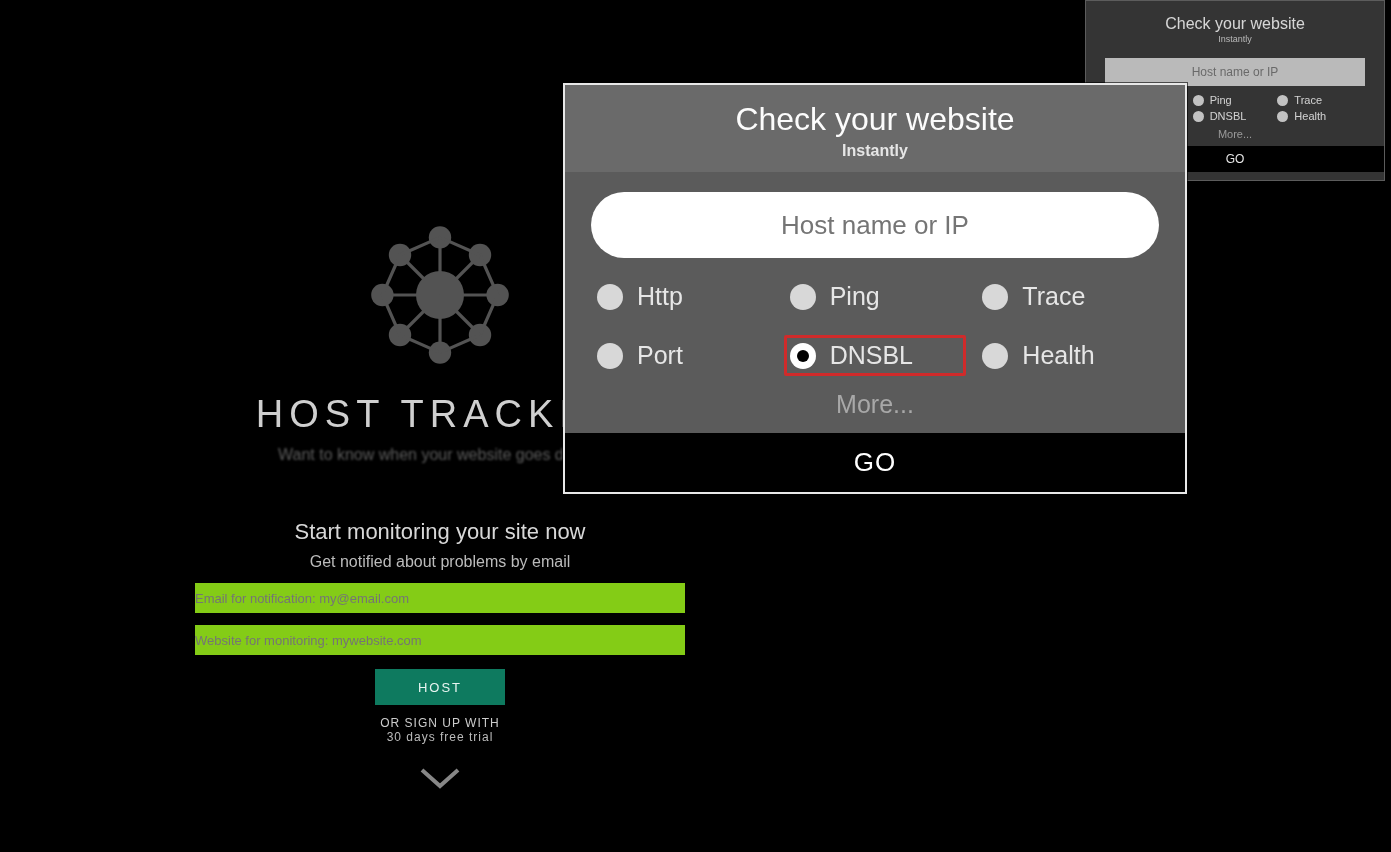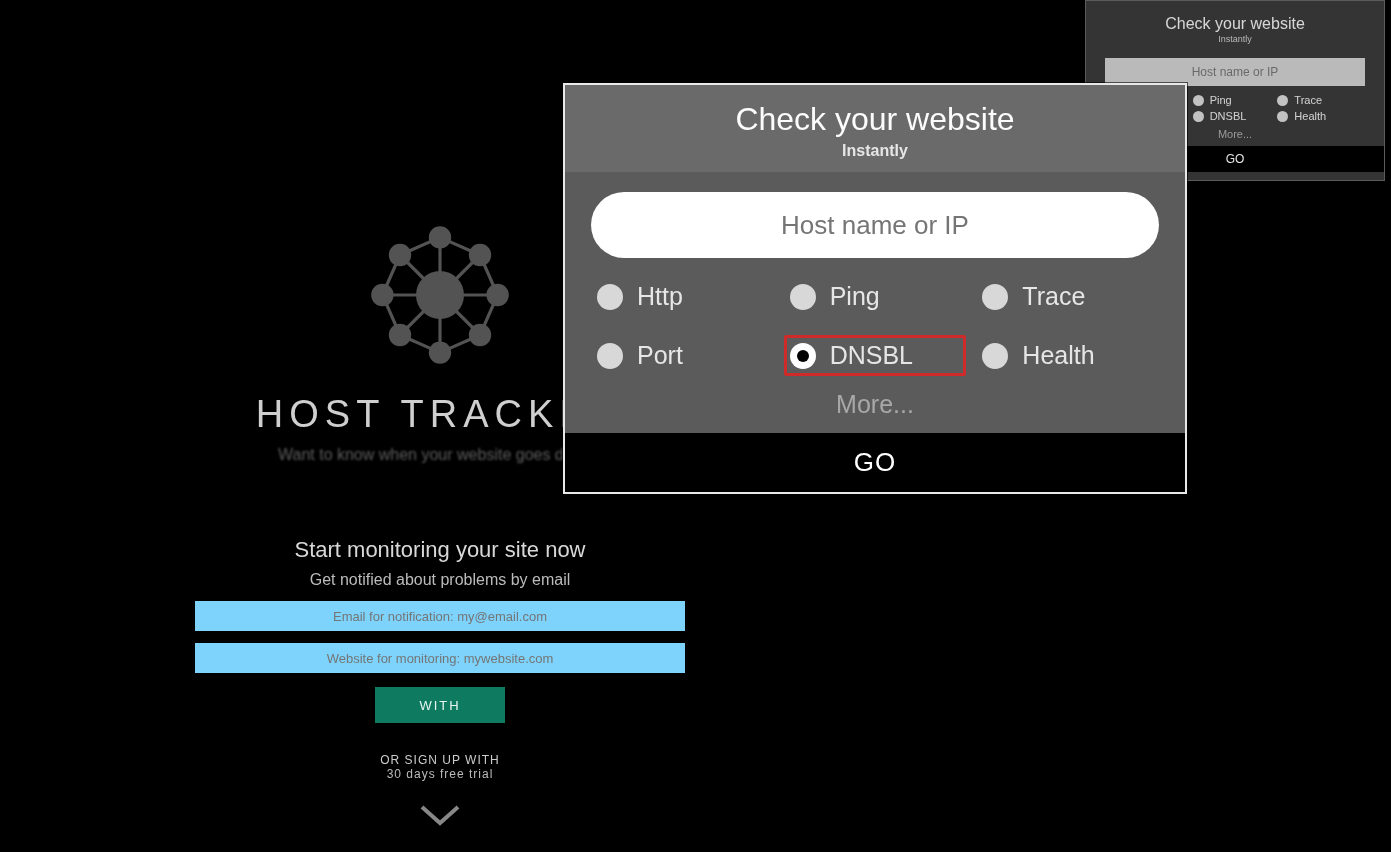--- a/index.html
+++ b/index.html
@@ -37,54 +37,53 @@
     font-weight: 300;
     color: #cfcfcf;
   }
   .hero-tagline {
     margin-top: 10px;
     font-size: 16px;
     color: rgba(200,200,200,0.45);
     filter: blur(1px);
   }
   .hero-subtitle {
-    margin-top: 73px;
+    margin-top: 55px;
     font-size: 22px;
     color: #d8d8d8;
     text-align: right;
   }
   .hero-subtext {
     margin-top: 8px;
     font-size: 16px;
     color: #bbb;
   }
   .hero-input {
     margin-top: 12px;
     width: 490px;
     height: 30px;
     border: none;
-    background: #7dd3fc;
+    background: #84cc16;
     color: #4a4a4a;
     font-size: 13px;
-    text-align: center;
   }
   .hero-input + .hero-input { }
   .hero-start {
     margin-top: 14px;
     width: 130px;
     height: 36px;
     background: #0e7a5f;
     border: none;
     color: #e8f5f1;
     font-size: 13px;
     letter-spacing: 2px;
     cursor: pointer;
   }
   .hero-or {
-    margin-top: 30px;
+    margin-top: 11px;
     font-size: 12px;
     color: #ccc;
     letter-spacing: 1px;
   }
   .hero-trial {
     font-size: 12px;
     color: #bbb;
     letter-spacing: 1px;
   }
   .hero-chevron {
@@ -279,21 +278,21 @@
       <line x1="50" y1="50" x2="75" y2="75"></line>
       <line x1="50" y1="50" x2="50" y2="86"></line>
     </g>
   </svg>
   <div class="hero-brand">HOST TRACKER</div>
   <div class="hero-tagline">Want to know when your website goes down?</div>
   <div class="hero-subtitle">Start monitoring your site now</div>
   <div class="hero-subtext">Get notified about problems by email</div>
   <input class="hero-input" placeholder="Email for notification: my@email.com" style="">
   <input class="hero-input" placeholder="Website for monitoring: mywebsite.com" style="">
-  <button class="hero-start">WITH</button>
+  <button class="hero-start">HOST</button>
   <div class="hero-or">OR SIGN UP WITH</div>
   <div class="hero-trial">30 days free trial</div>
   <svg class="hero-chevron" width="44" height="26" viewBox="0 0 44 26">
     <polyline points="4,4 22,20 40,4" fill="none" stroke="#cfcfcf" stroke-width="4"></polyline>
   </svg>
 </div>
 
 <div class="panel-small">
   <div class="ps-header">
     <div class="ps-title">Check your website</div>

